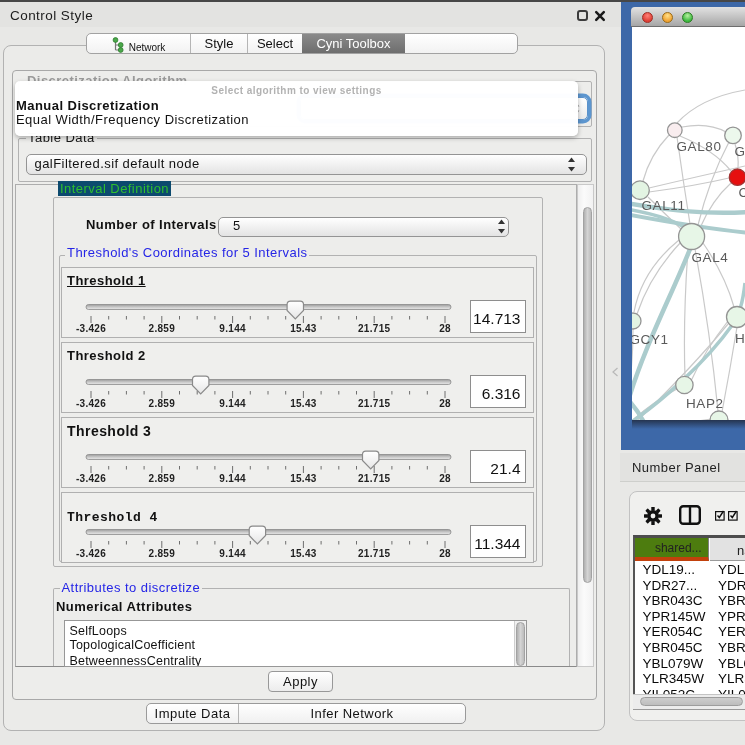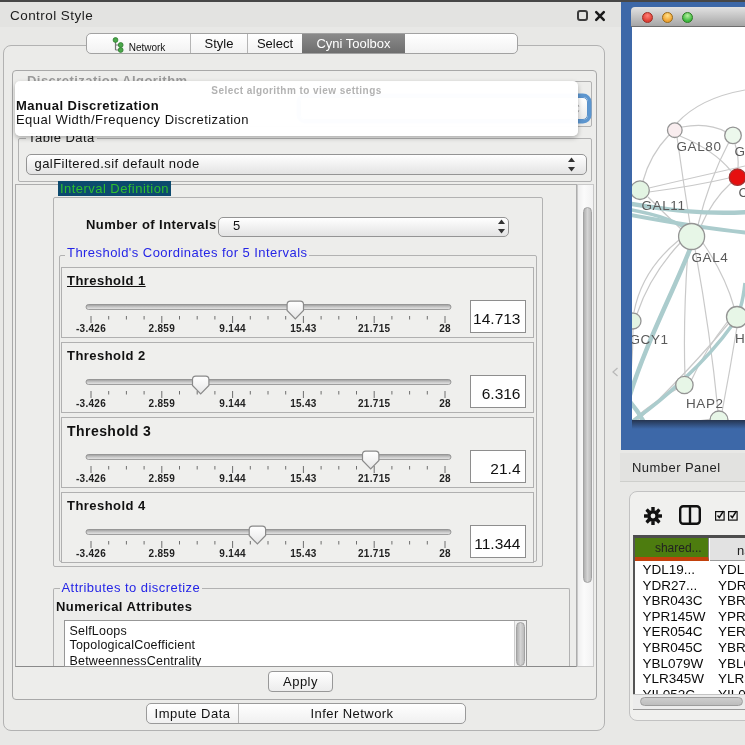--- a/index.html
+++ b/index.html
@@ -192,21 +192,21 @@
   </svg>
 <div class="abs" style="left:61.0px;top:473px;width:60px;text-align:center;font-size:10px;font-weight:bold;color:#222;letter-spacing:0.3px;">-3.426</div>
 <div class="abs" style="left:131.8px;top:473px;width:60px;text-align:center;font-size:10px;font-weight:bold;color:#222;letter-spacing:0.3px;">2.859</div>
 <div class="abs" style="left:202.6px;top:473px;width:60px;text-align:center;font-size:10px;font-weight:bold;color:#222;letter-spacing:0.3px;">9.144</div>
 <div class="abs" style="left:273.4px;top:473px;width:60px;text-align:center;font-size:10px;font-weight:bold;color:#222;letter-spacing:0.3px;">15.43</div>
 <div class="abs" style="left:344.2px;top:473px;width:60px;text-align:center;font-size:10px;font-weight:bold;color:#222;letter-spacing:0.3px;">21.715</div>
 <div class="abs" style="left:415.0px;top:473px;width:60px;text-align:center;font-size:10px;font-weight:bold;color:#222;letter-spacing:0.3px;">28</div>
 <div class="abs" style="left:470px;top:450px;width:55.5px;height:33px;background:#fff;border:1.5px solid #8e8e8e;"></div>
 <div class="abs" style="left:470px;top:459.5px;width:50.5px;text-align:right;font-size:15.5px;color:#111;">21.4</div>
 <div class="abs" style="left:60.5px;top:492px;width:473px;height:71px;background:#efefed;border:1px solid #b0b0b0;"></div>
-<div class="abs ls" style="left:67px;top:498px;font-size:13px;font-weight:bold;color:#111;">Threshold 4</div>
+<div class="abs ls" style="left:67px;top:510px;font-size:13px;font-weight:bold;color:#111;font-family:Liberation Mono, monospace;">Threshold 4</div>
 <svg class="abs" style="left:80px;top:525px;" width="380" height="26" viewBox="0 0 380 26">
     <rect x="6" y="4.5" width="365" height="5" rx="2.5" fill="url(#trk)" stroke="#8a8a8a" stroke-width="0.8"></rect>
     <g stroke="#6e6e6e" stroke-width="1">
       <line x1="11.0" y1="16" x2="11.0" y2="23"></line>
       <line x1="28.7" y1="16" x2="28.7" y2="19.5"></line>
       <line x1="46.4" y1="16" x2="46.4" y2="19.5"></line>
       <line x1="64.1" y1="16" x2="64.1" y2="19.5"></line>
       <line x1="81.8" y1="16" x2="81.8" y2="23"></line>
       <line x1="99.5" y1="16" x2="99.5" y2="19.5"></line>
       <line x1="117.2" y1="16" x2="117.2" y2="19.5"></line>

